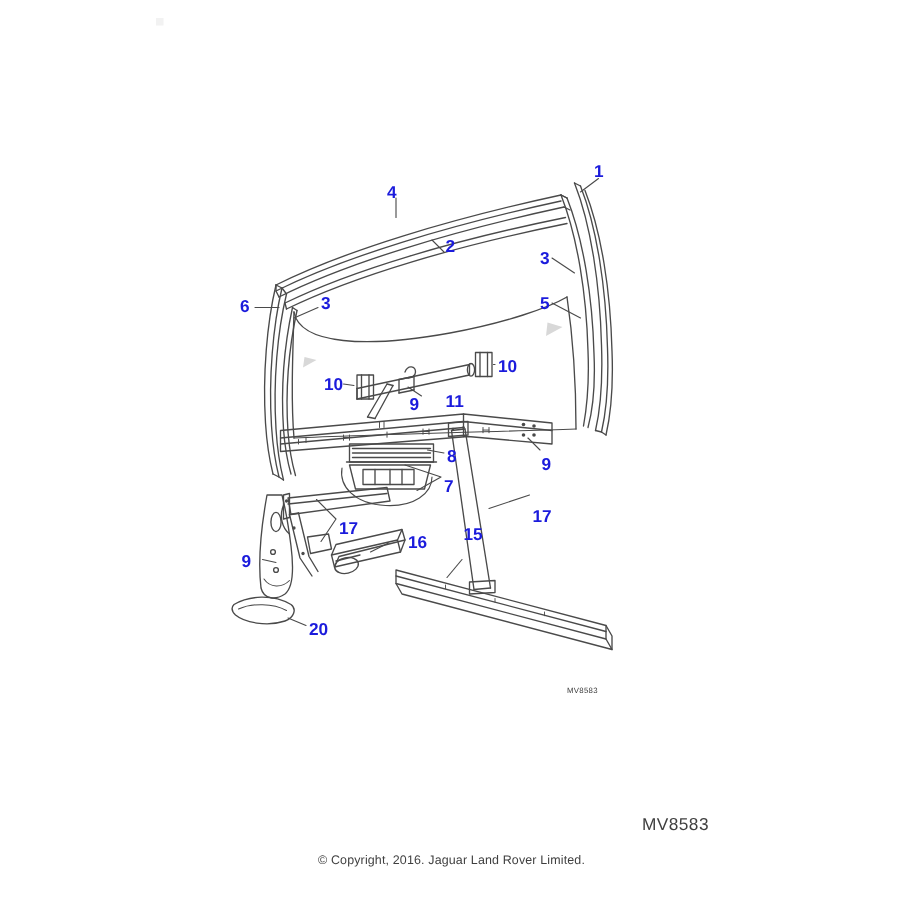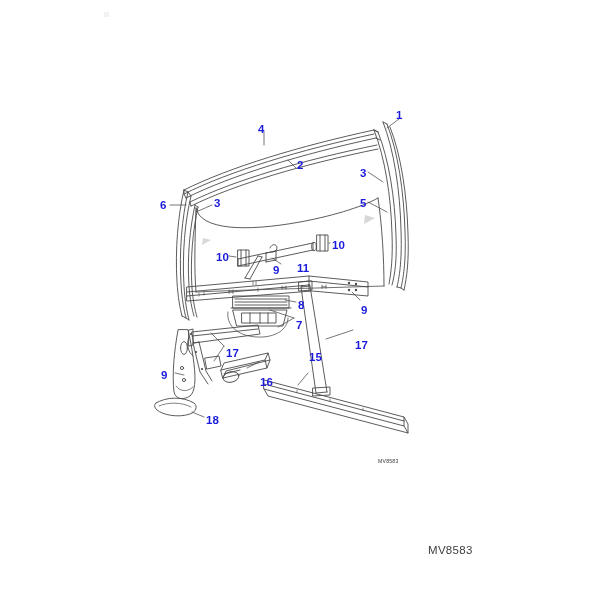--- a/index.html
+++ b/index.html
@@ -289,21 +289,22 @@
   <div class="label" style="left:214px; top:198px;">3</div>
   <div class="label" style="left:216px; top:252px;">10</div>
   <div class="label" style="left:332px; top:240px;">10</div>
   <div class="label" style="left:297px; top:263px;">11</div>
   <div class="label" style="left:273px; top:265px;">9</div>
   <div class="label" style="left:298px; top:300px;">8</div>
   <div class="label" style="left:296px; top:320px;">7</div>
   <div class="label" style="left:361px; top:305px;">9</div>
   <div class="label" style="left:355px; top:340px;">17</div>
   <div class="label" style="left:226px; top:348px;">17</div>
-  <div class="label" style="left:260px; top:357px;margin-top:20px;">16</div>
+  <div class="label" style="left:272px; top:357px;">16</div>
   <div class="label" style="left:309px; top:352px;">15</div>
   <div class="label" style="left:161px; top:370px;">9</div>
-  <div class="label" style="left:206px; top:415px;">18</div>
+  <div class="label" style="left:206px; top:415px;">20</div>
 
   <div class="drawing-code">MV8583</div>
   <div class="sheet-code">MV8583</div>
+  <div class="copyright">© Copyright, 2016. Jaguar Land Rover Limited.</div>
 
 </div>
 
 </body></html>

